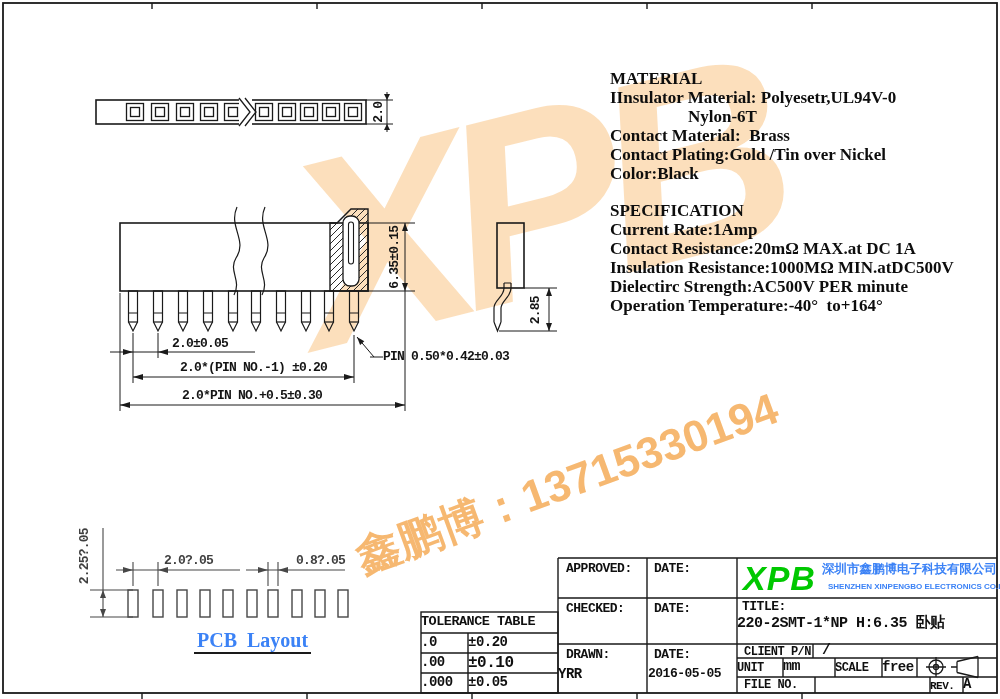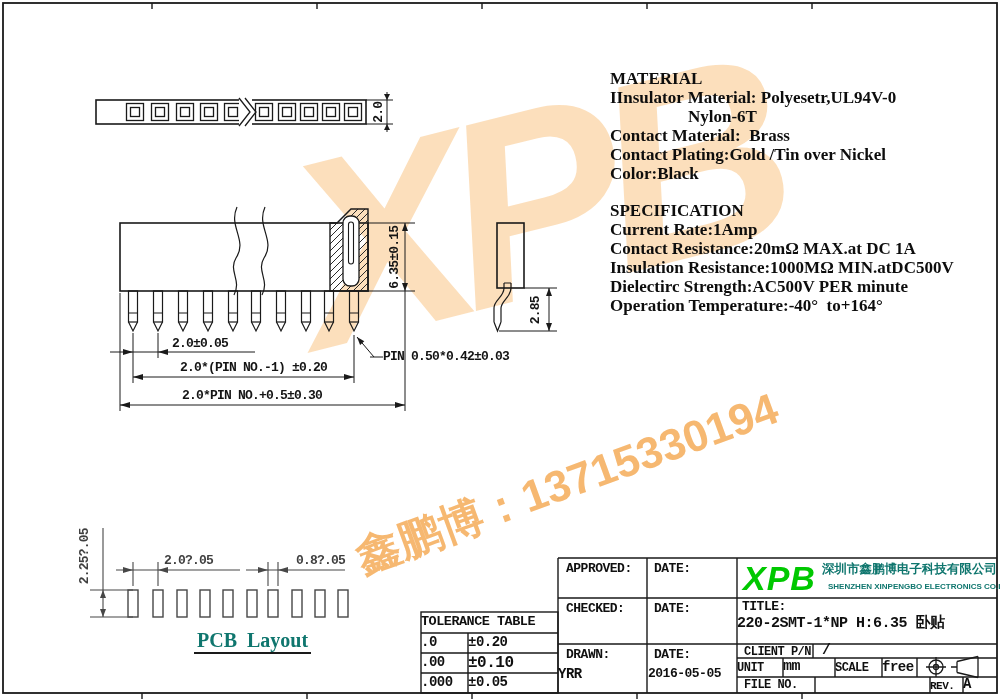--- a/index.html
+++ b/index.html
@@ -1,19 +1,19 @@
 <!DOCTYPE html>
 <html><head>
 <meta charset="utf-8">
 <style>
   html,body{margin:0;padding:0;background:#888;}
   .sheet{position:relative;width:1000px;height:699px;background:#ffffff;overflow:hidden;
          font-family:"Liberation Sans",sans-serif;}
   .svg-layer{position:absolute;left:0;top:0;z-index:2;}
-  .txt{position:absolute;z-index:3;color:#0f766e;white-space:pre;line-height:1.1;}
+  .txt{position:absolute;z-index:3;color:#3b82f6;white-space:pre;line-height:1.1;}
   .mat{font-family:"Liberation Serif",serif;font-weight:bold;font-size:17px;color:#0d0d0d;}
   .dim{font-family:"Liberation Mono","DejaVu Sans Mono",monospace;font-weight:bold;
        font-size:13px;letter-spacing:-0.8px;color:#141414;}
   .pdim{color:#3f3f3f;}
   .rot{transform:rotate(-90deg);text-align:center;}
   .tb{font-family:"Liberation Mono","DejaVu Sans Mono",monospace;font-weight:bold;
       font-size:13px;letter-spacing:-0.5px;color:#101010;}
   .ctr{text-align:left;}
   .caption{font-family:"Liberation Serif",serif;font-weight:bold;font-size:20px;
            border-bottom:2.5px solid #1a1a1a;padding:0 3px 1px 3px;}

